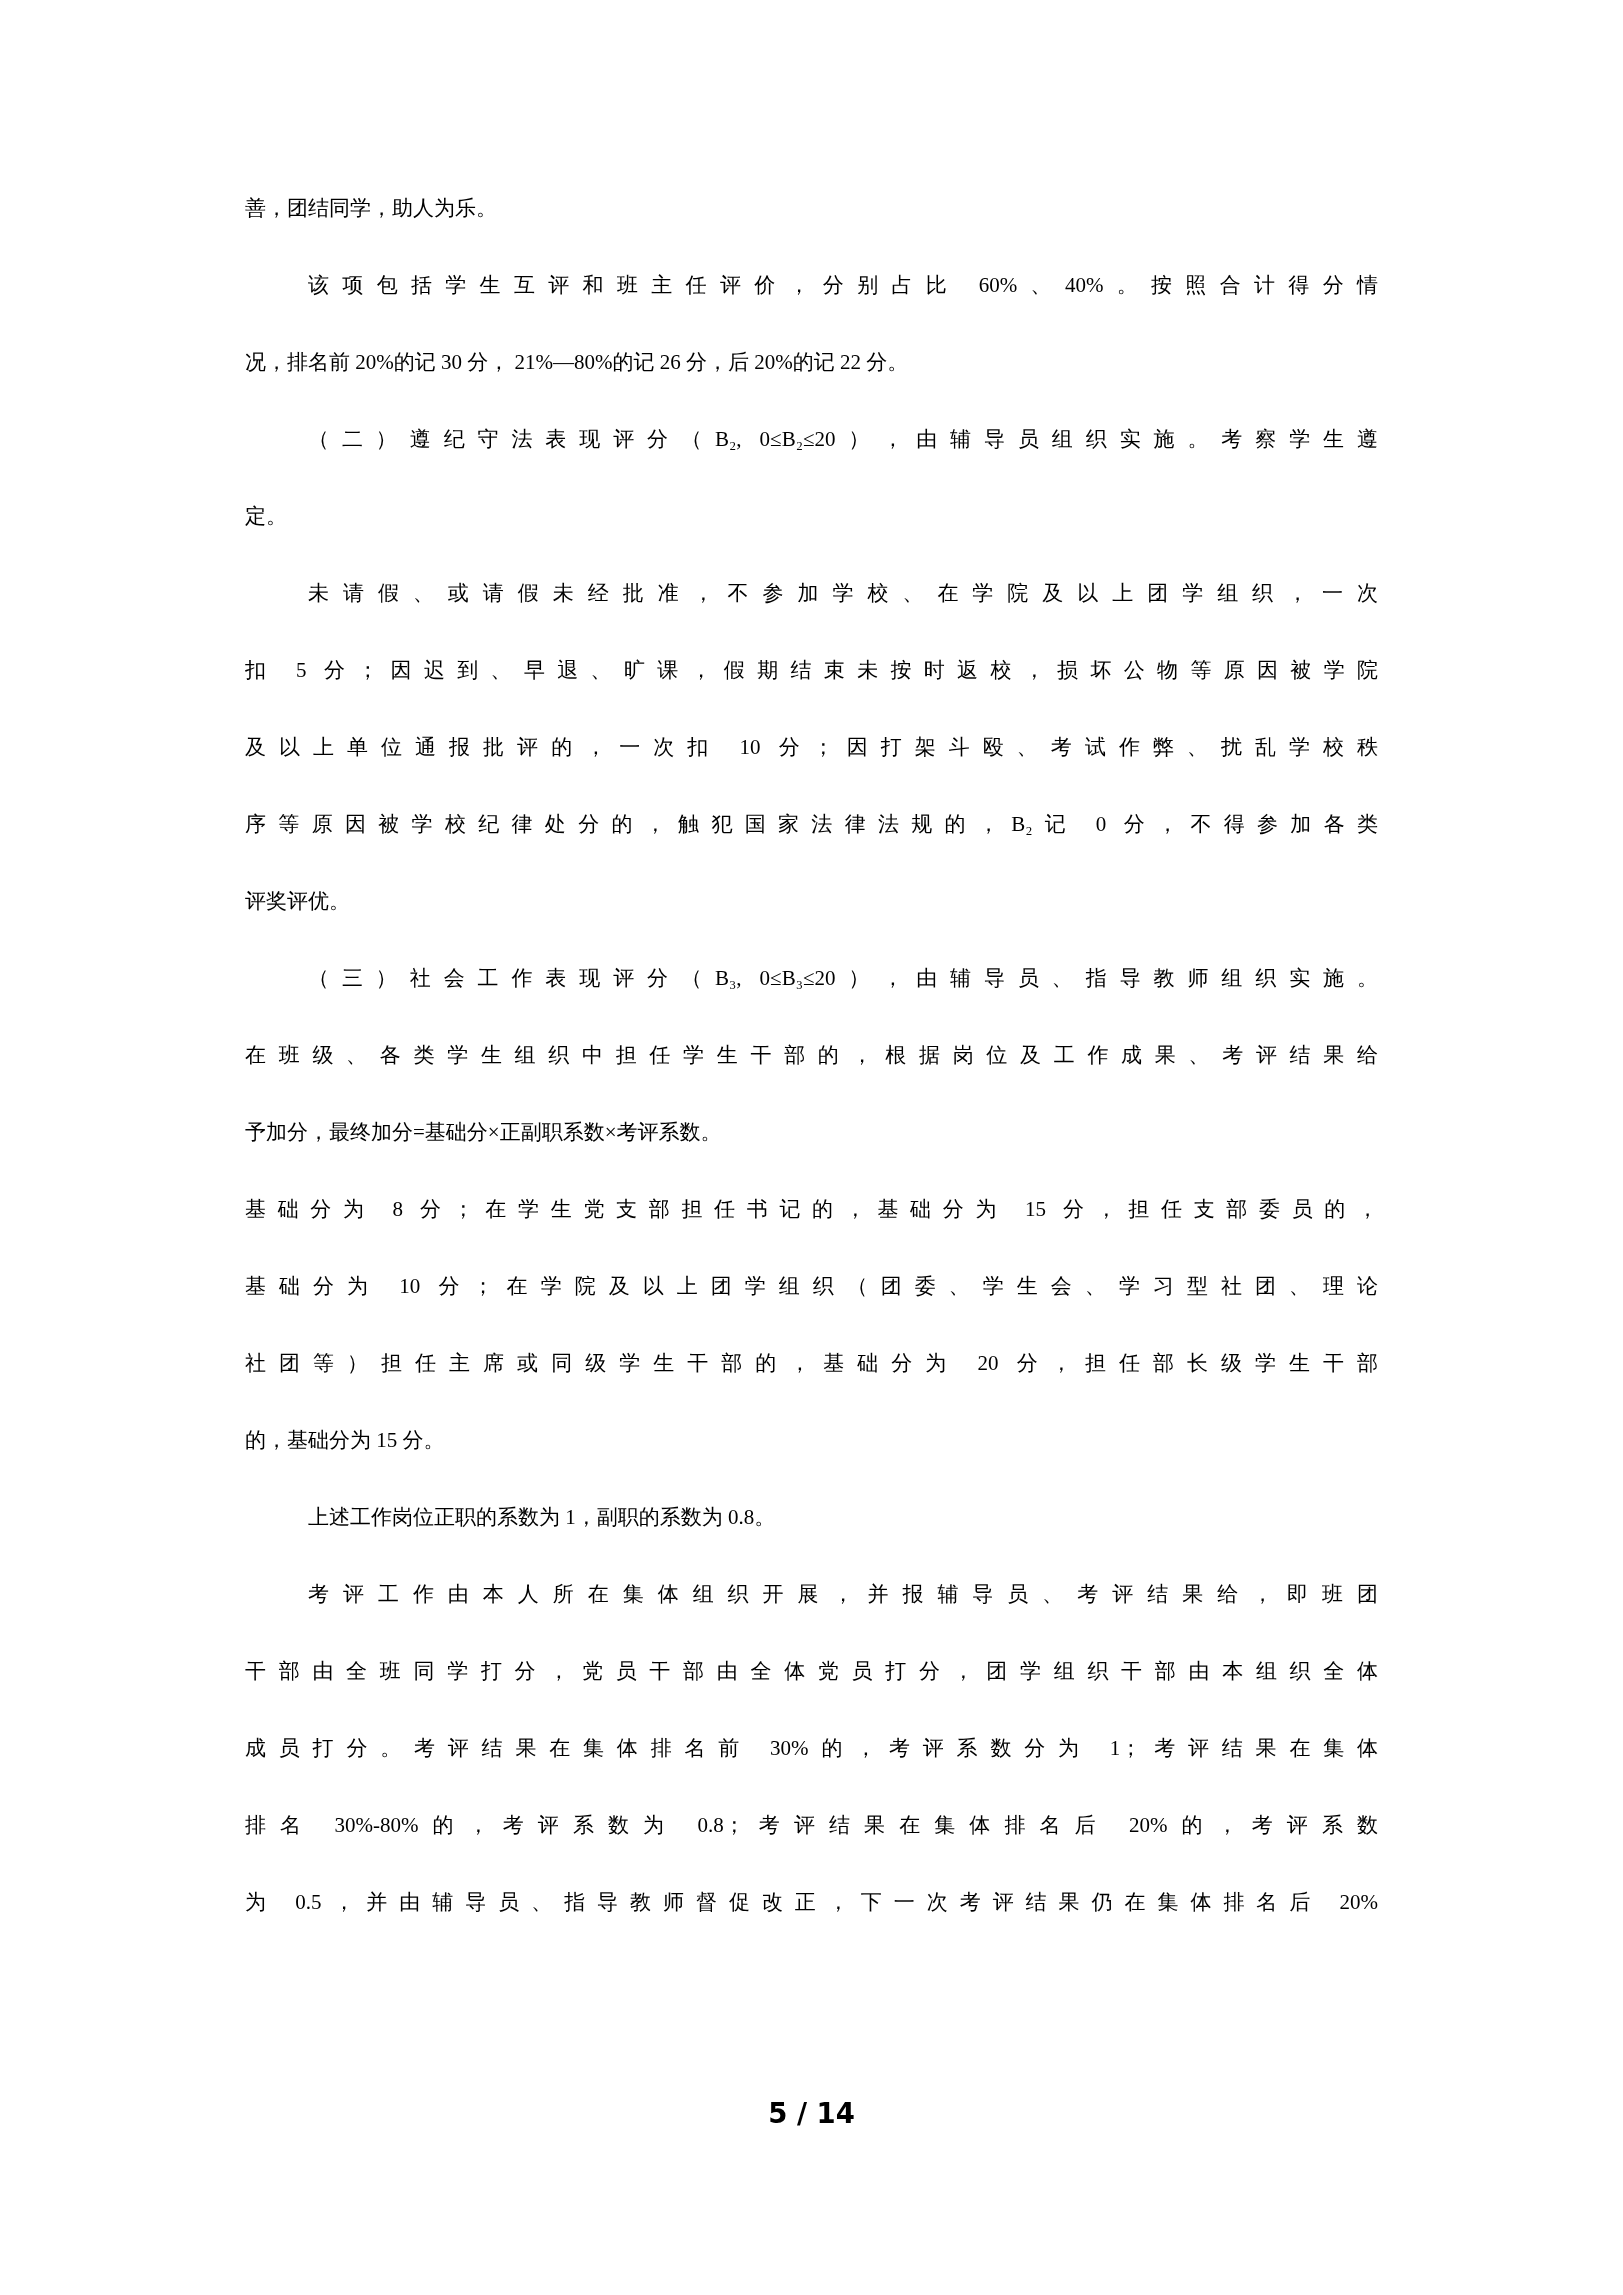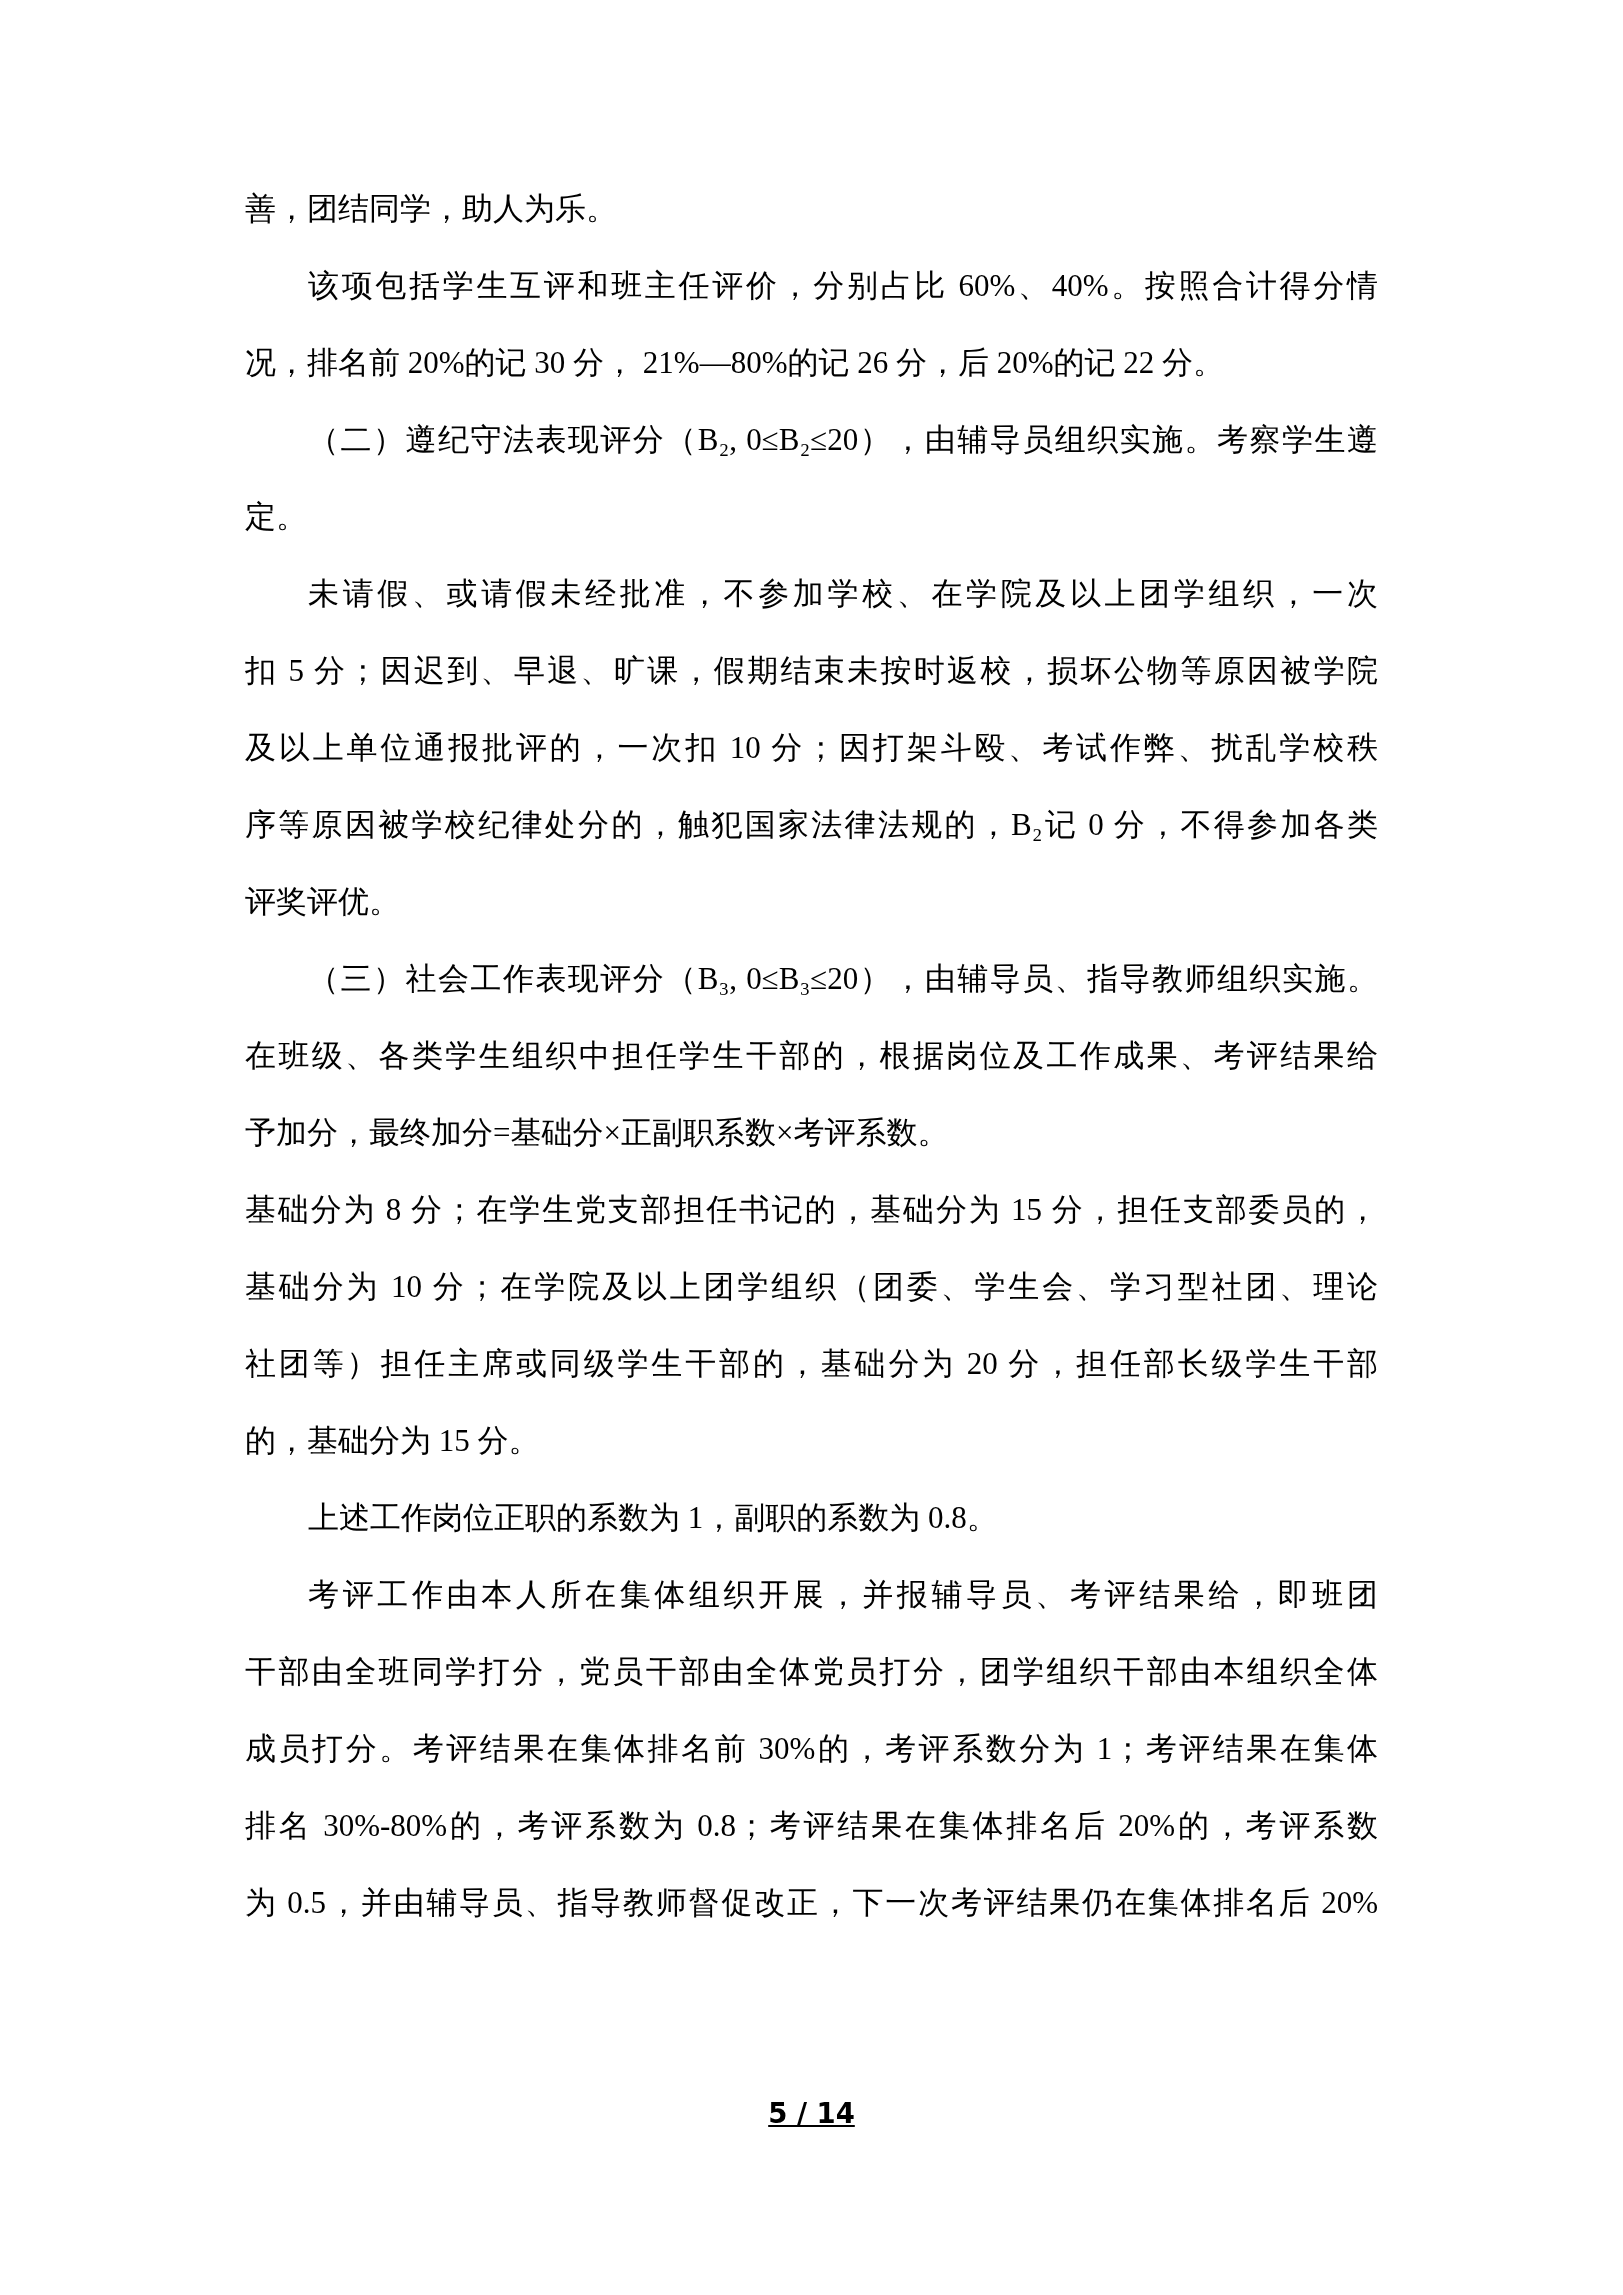--- a/index.html
+++ b/index.html
@@ -13,21 +13,21 @@
     height: 2295px;
     background: #ffffff;
     overflow: hidden;
   }
   .textblock {
     position: absolute;
     left: 245px;
     top: 170px;
     width: 1133px;
     font-family: "Liberation Serif", "DejaVu Serif", serif;
-    font-size: 31px;
+    font-size: 21px;
     color: #000000;
   }
   .line {
     height: 77px;
     line-height: 77px;
     text-align: justify;
     text-align-last: left;
     white-space: pre-wrap;
   }
   .line.full {
@@ -41,21 +41,20 @@
     position: absolute;
     left: 0;
     top: 2094px;
     width: 100%;
     line-height: 39px;
     text-align: center;
     font-family: "DejaVu Sans", "Liberation Sans", sans-serif;
     font-weight: 700;
     font-size: 27.5px;
     color: #000000;
-    text-decoration: underline;
   }
 </style>
 </head>
 <body>
 
 <div class="page">
   <div class="textblock" id="textblock">
       <div class="line">善，团结同学，助人为乐。</div>
       <div class="line indent full">该项包括学生互评和班主任评价，分别占比 60%、40%。按照合计得分情</div>
       <div class="line">况，排名前 20%的记 30 分， 21%—80%的记 26 分，后 20%的记 22 分。</div>

